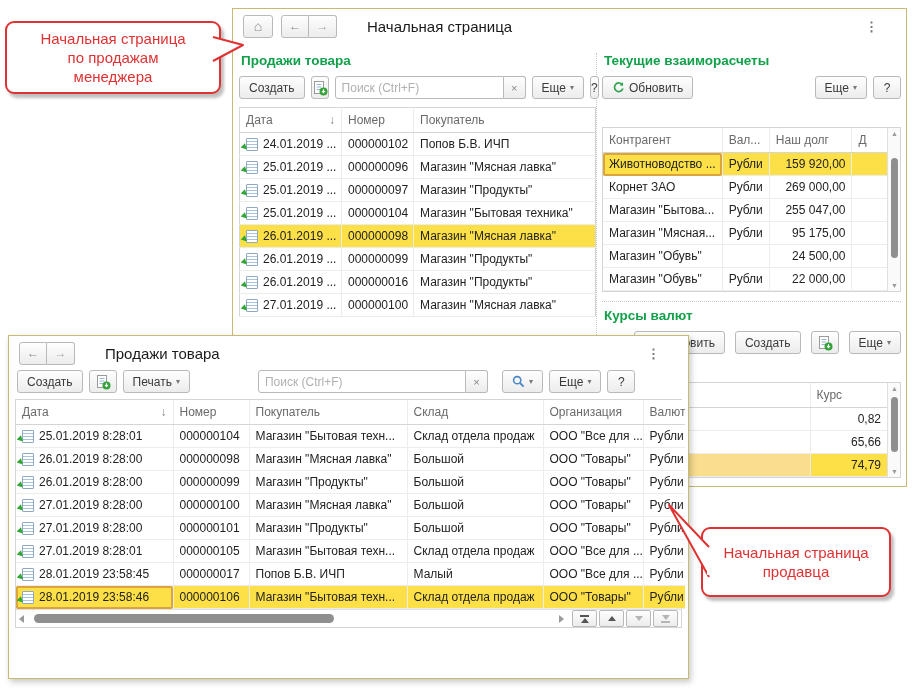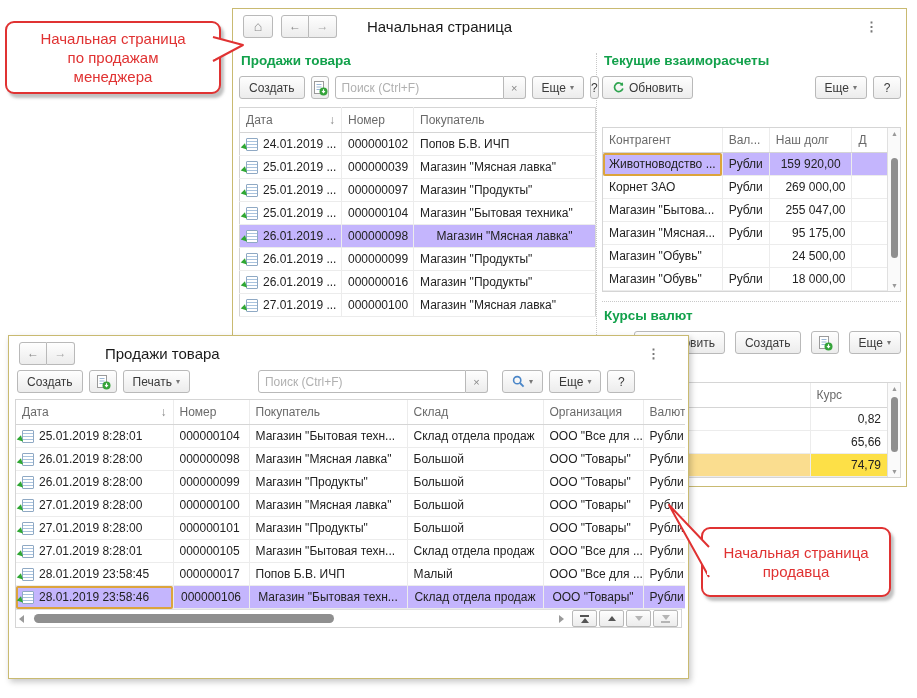--- a/index.html
+++ b/index.html
@@ -37,21 +37,21 @@
          border-radius:0 3px 3px 0; background:linear-gradient(#fefefe,#ececec);
          color:#888; font-size:11px; display:inline-flex; align-items:center; justify-content:center; cursor:pointer; }
 
   table { border-collapse:collapse; table-layout:fixed; font-size:12px; background:#fff; }
   .grid { border:1px solid #d5d5d5; }
   th { font-weight:normal; color:#6a6a6a; text-align:left; padding:5px 6px;
        border-bottom:1px solid #d5d5d5; border-right:1px solid #ececec; white-space:nowrap; overflow:hidden; }
   td { padding:4px 6px; border-bottom:1px solid #ececec; border-right:1px solid #ececec;
        color:#222; white-space:nowrap; overflow:hidden; }
   th:last-child, td:last-child { border-right:none; }
-  tr.selected td { background:#c4b5fd;text-align:center; }
+  tr.selected td { background:#fde047; }
   td.focused { outline:2px solid #dca43c; outline-offset:-2px; border-radius:2px; }
   .num { text-align:right; }
   .datecell { display:flex; align-items:center; gap:5px; }
   .sort { color:#888; margin-left:auto; }
   th .thwrap { display:flex; align-items:center; }
 
   .docico { width:12px; height:13px; flex:none; border:1px solid #8fa9c4; border-radius:1px;
     background:repeating-linear-gradient(180deg,#fff 0 2px,#a9c3de 2px 3px); position:relative; }
   .docico::after { content:""; position:absolute; left:-4px; bottom:-3px;
     border:3px solid transparent; border-top:6px solid #2fa833; transform:rotate(-45deg); }
@@ -172,21 +172,21 @@
             <td>000000102</td>
             <td>Попов Б.В. ИЧП</td>
           </tr>
       <tr>
             <td>
               <span class="datecell">
                 <span class="docico"></span>
                 <span>25.01.2019 ...</span>
               </span>
             </td>
-            <td>000000039</td>
+            <td>000000096</td>
             <td>Магазин "Мясная лавка"</td>
           </tr>
       <tr>
             <td>
               <span class="datecell">
                 <span class="docico"></span>
                 <span>25.01.2019 ...</span>
               </span>
             </td>
             <td>000000097</td>
@@ -307,21 +307,21 @@
             </tr>
         <tr>
               <td>Магазин "Обувь"</td>
               <td></td>
               <td class="num">24 500,00</td>
               <td></td>
             </tr>
         <tr>
               <td>Магазин "Обувь"</td>
               <td>Рубли</td>
-              <td class="num">18 000,00</td>
+              <td class="num">22 000,00</td>
               <td></td>
             </tr>
       </tbody>
         </table>
       <div class="vscroll">
         <span class="varrow" style="top:2px">▲</span>
         <div class="vthumb" style="top:30px;height:100px"></div>
         <span class="varrow" style="bottom:2px">▼</span>
       </div>
     </div>

